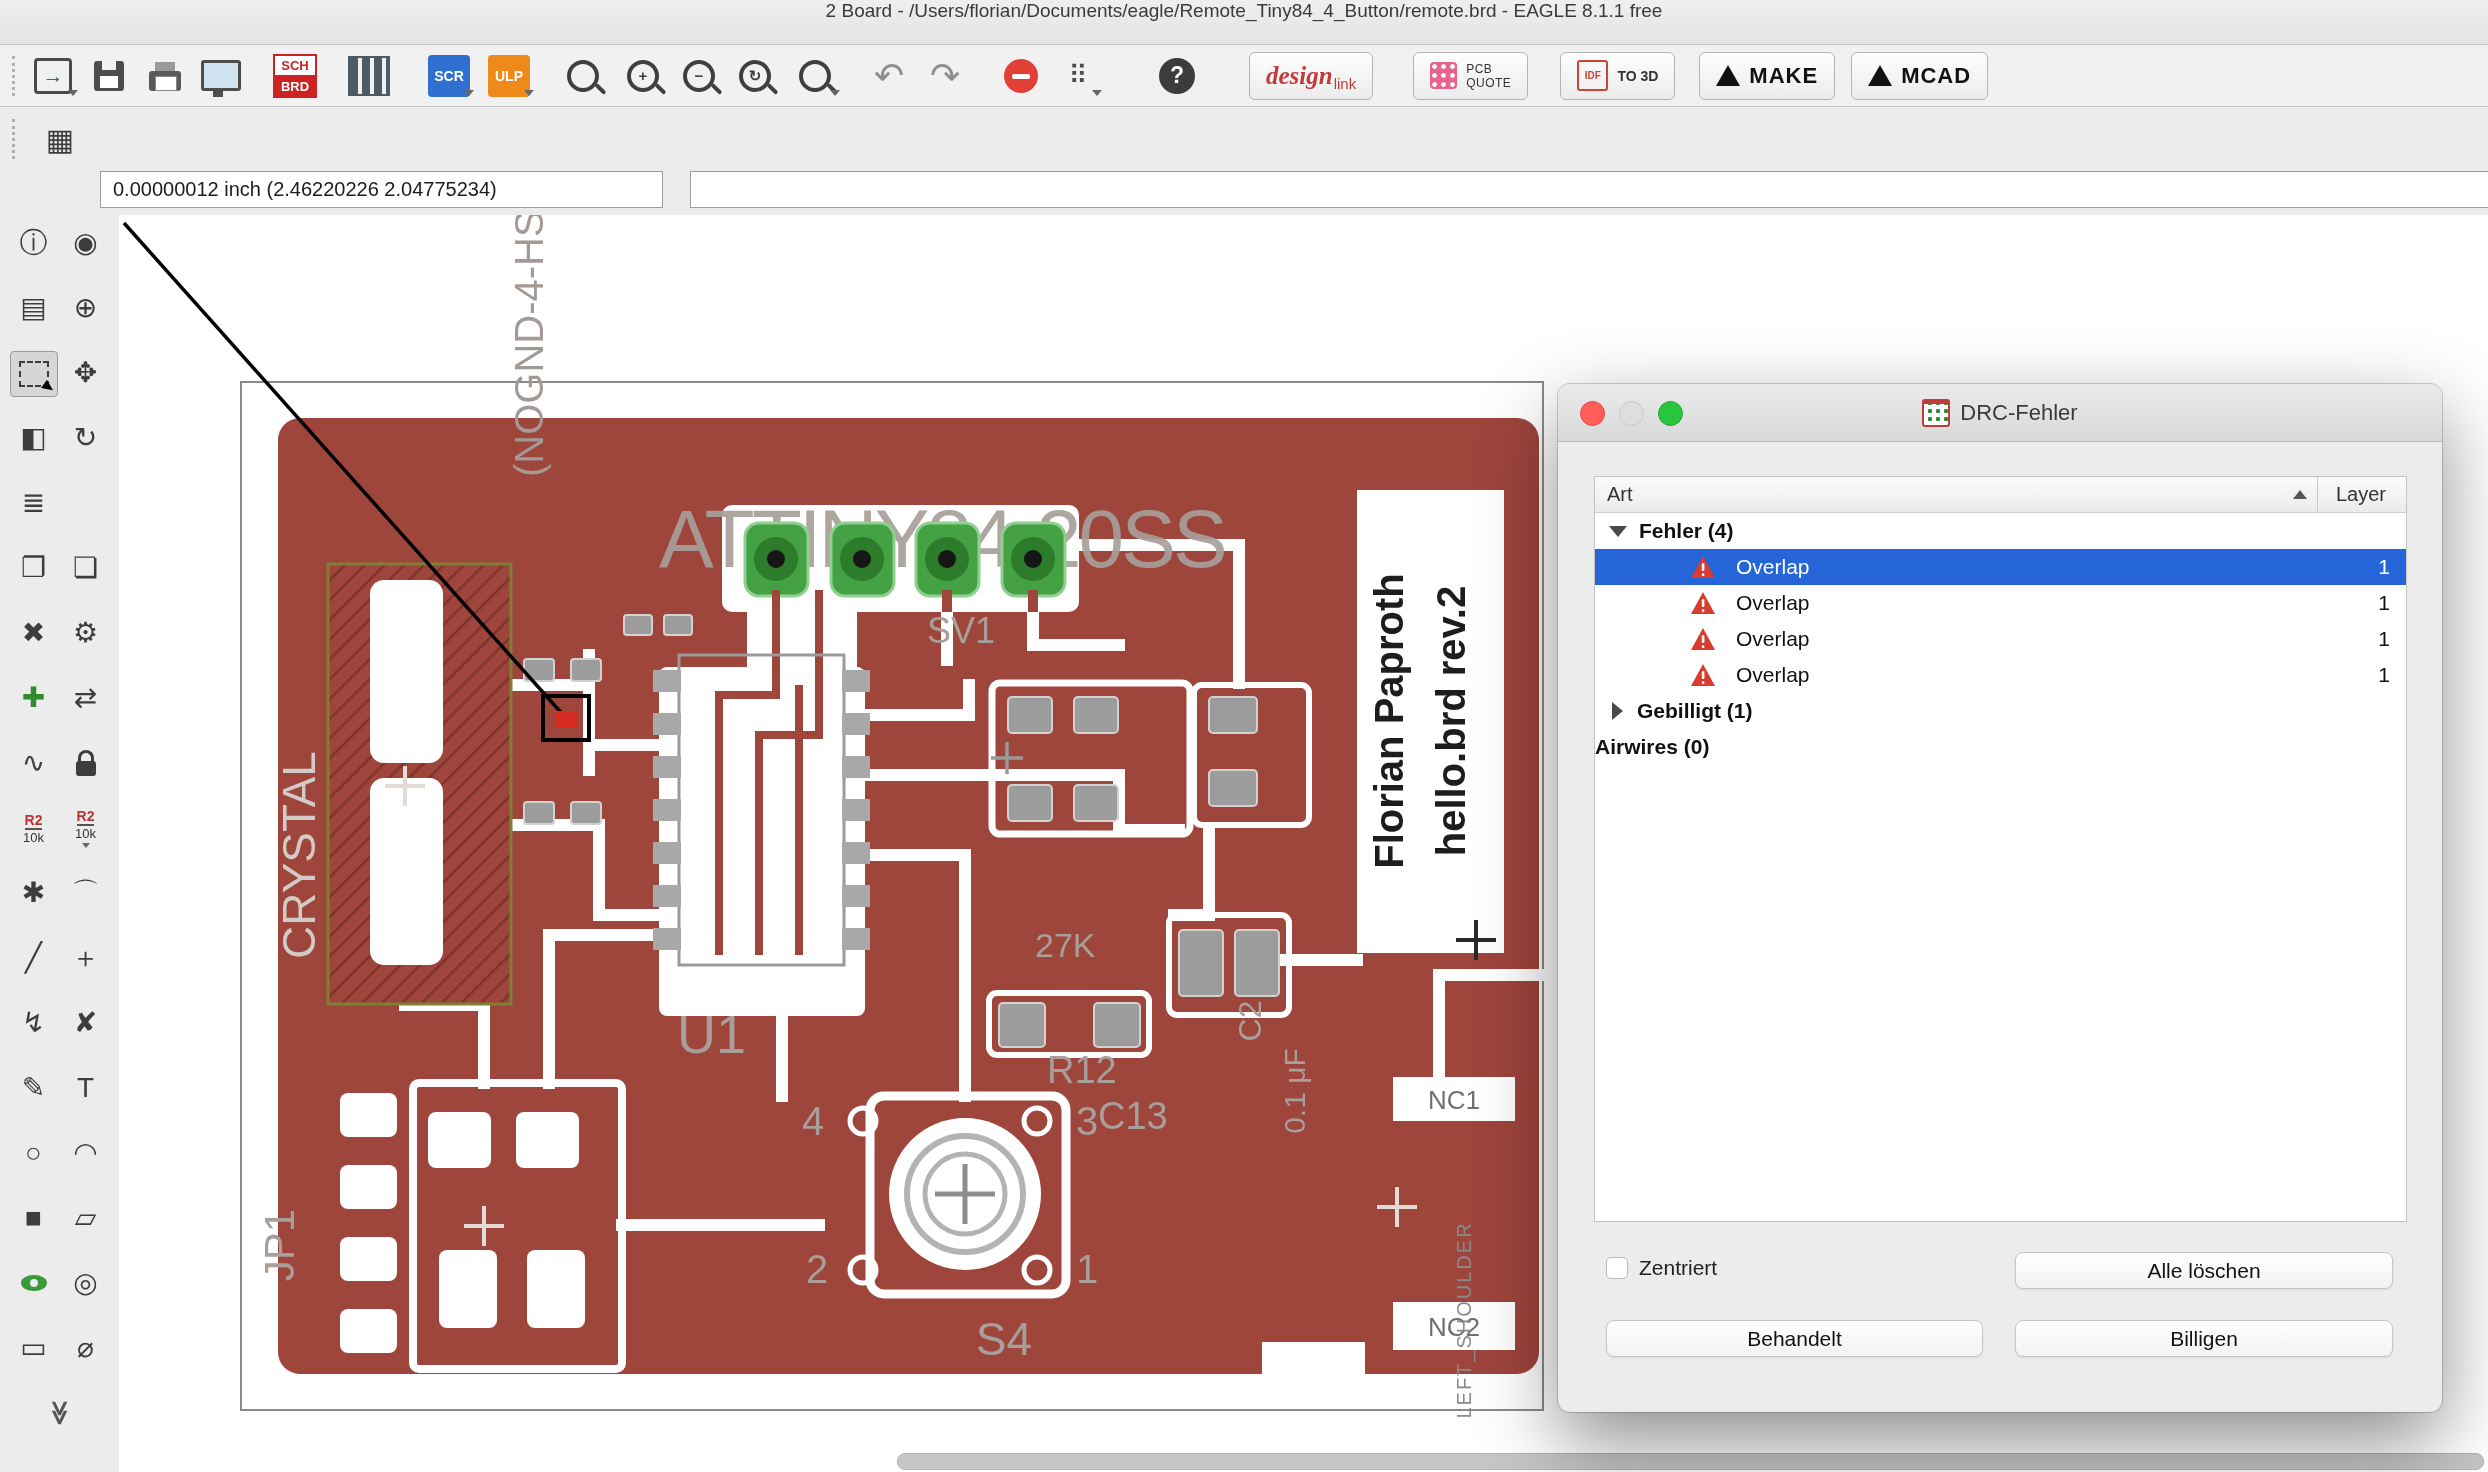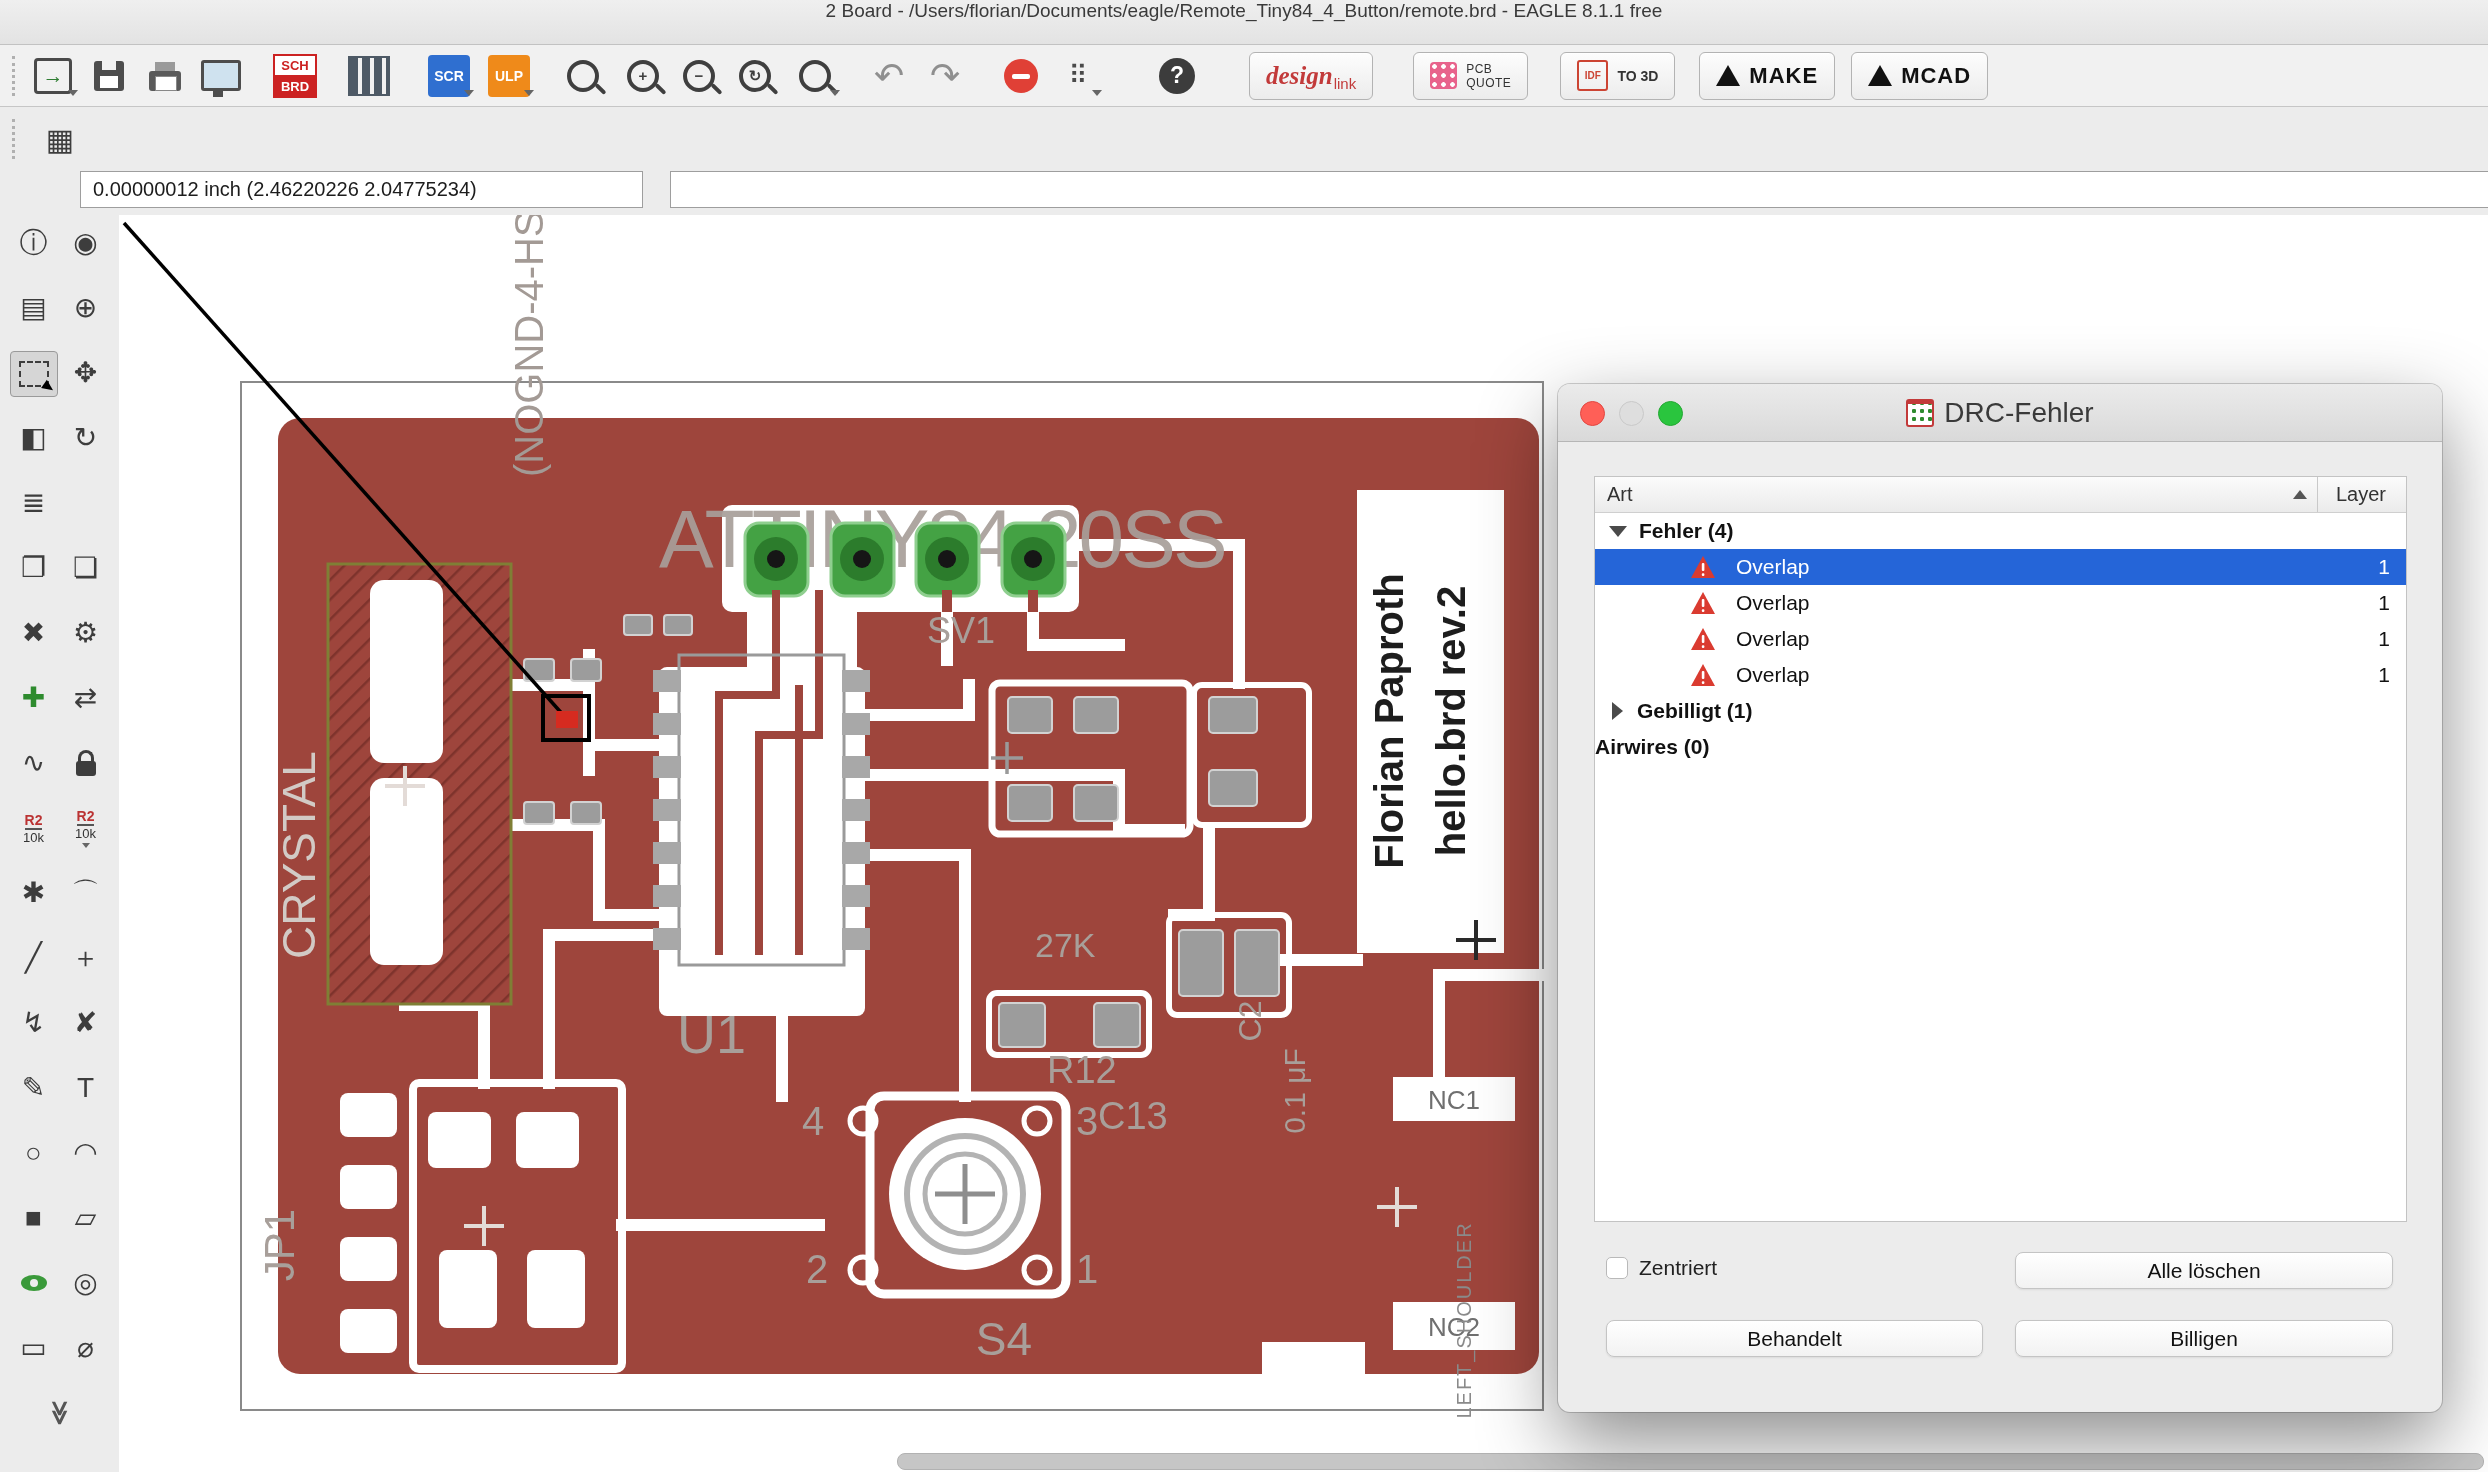--- a/index.html
+++ b/index.html
@@ -57,21 +57,21 @@
   .alogo{width:0;height:0;border-left:12px solid transparent;border-right:12px solid transparent;border-bottom:21px solid #111}
   .bigbtn-label{font-size:22px;font-weight:bold;letter-spacing:1px;color:#111}
 
   
   .midbars{height:108px;background:#ececec}
   .parambar{height:64px;display:flex;align-items:center;padding-left:8px}
   .gridbtn{width:42px;height:42px;display:flex;align-items:center;justify-content:center;font-size:30px;color:#3d3d3d;margin-left:14px}
   .coordbar{height:44px;display:flex;align-items:flex-start}
   .coordbox{height:37px;background:#fff;border:1px solid #9e9e9e;font-size:20px;color:#1c1c1c;
             display:flex;align-items:center;padding-left:12px;box-sizing:border-box}
-  .coord-readout{margin-left:80px;width:563px}
+  .coord-readout{margin-left:100px;width:563px}
   .cmdline{margin-left:27px;flex:1;border-right:none}
   .cmdline input{border:none;outline:none;width:100%;height:100%;font:inherit;background:transparent}
 
   
   .main{display:flex;height:1258px}
   .sidebar{width:119px;background:#ececec;position:relative;flex:none}
   .tool-grid{display:grid;grid-template-columns:52px 52px;justify-content:center;justify-items:center;
              grid-auto-rows:44px;row-gap:21px;padding-top:6px}
   .tool{width:46px;height:44px;display:flex;flex-direction:column;align-items:center;justify-content:center;
         font-size:28px;color:#3d3d3d;border-radius:4px;line-height:1}
@@ -98,21 +98,21 @@
 
   
   .drc-dialog{position:absolute;left:1558px;top:384px;width:884px;height:1028px;background:#ececec;border-radius:12px;
               box-shadow:0 30px 80px rgba(0,0,0,.45),0 0 0 1px rgba(0,0,0,.18);z-index:10;overflow:hidden}
   .drc-titlebar{height:57px;background:linear-gradient(#ebebeb,#d9d9d9);border-bottom:1px solid #b6b6b6;position:relative;
                 display:flex;align-items:center;justify-content:center}
   .tl{position:absolute;top:17px;width:23px;height:23px;border-radius:50%}
   .tl.red{left:22px;background:#ff5f57;border:1px solid #e24640}
   .tl.yellow{left:61px;background:#dedede;border:1px solid #c9c9c9}
   .tl.green{left:100px;background:#2ac53e;border:1px solid #24a833}
-  .drc-title-wrap{display:flex;align-items:center;gap:10px;font-size:28px;color:#3a3a3a;font-weight:500}
+  .drc-title-wrap{display:flex;align-items:center;gap:10px;font-size:22px;color:#3a3a3a;font-weight:500}
   .drc-doc-icon{width:24px;height:24px;background:#fff;border:2px solid #c23a3a;border-radius:3px;
                 background-image:linear-gradient(#c23a3a 3px,transparent 3px),radial-gradient(#2e8b2e 2px,transparent 2.4px);
                 background-size:100% 100%,8px 8px;background-position:0 0,2px 6px}
   .drc-list{position:absolute;left:36px;top:92px;width:813px;height:746px;background:#fff;border:1px solid #c3c3c3;box-sizing:border-box}
   .drc-header{height:35px;display:flex;align-items:center;background:linear-gradient(#fbfbfb,#ebebeb);
               border-bottom:1px solid #cfcfcf;font-size:20px;color:#333}
   .col-art{padding-left:12px;flex:1}
   .sort-tri{width:0;height:0;border-left:7px solid transparent;border-right:7px solid transparent;border-bottom:9px solid #555;margin-right:10px}
   .col-layer{width:70px;border-left:1px solid #c9c9c9;padding-left:18px;height:100%;display:flex;align-items:center;box-sizing:content-box}
   .drc-row{height:36px;display:flex;align-items:center;font-size:21px;color:#111}

